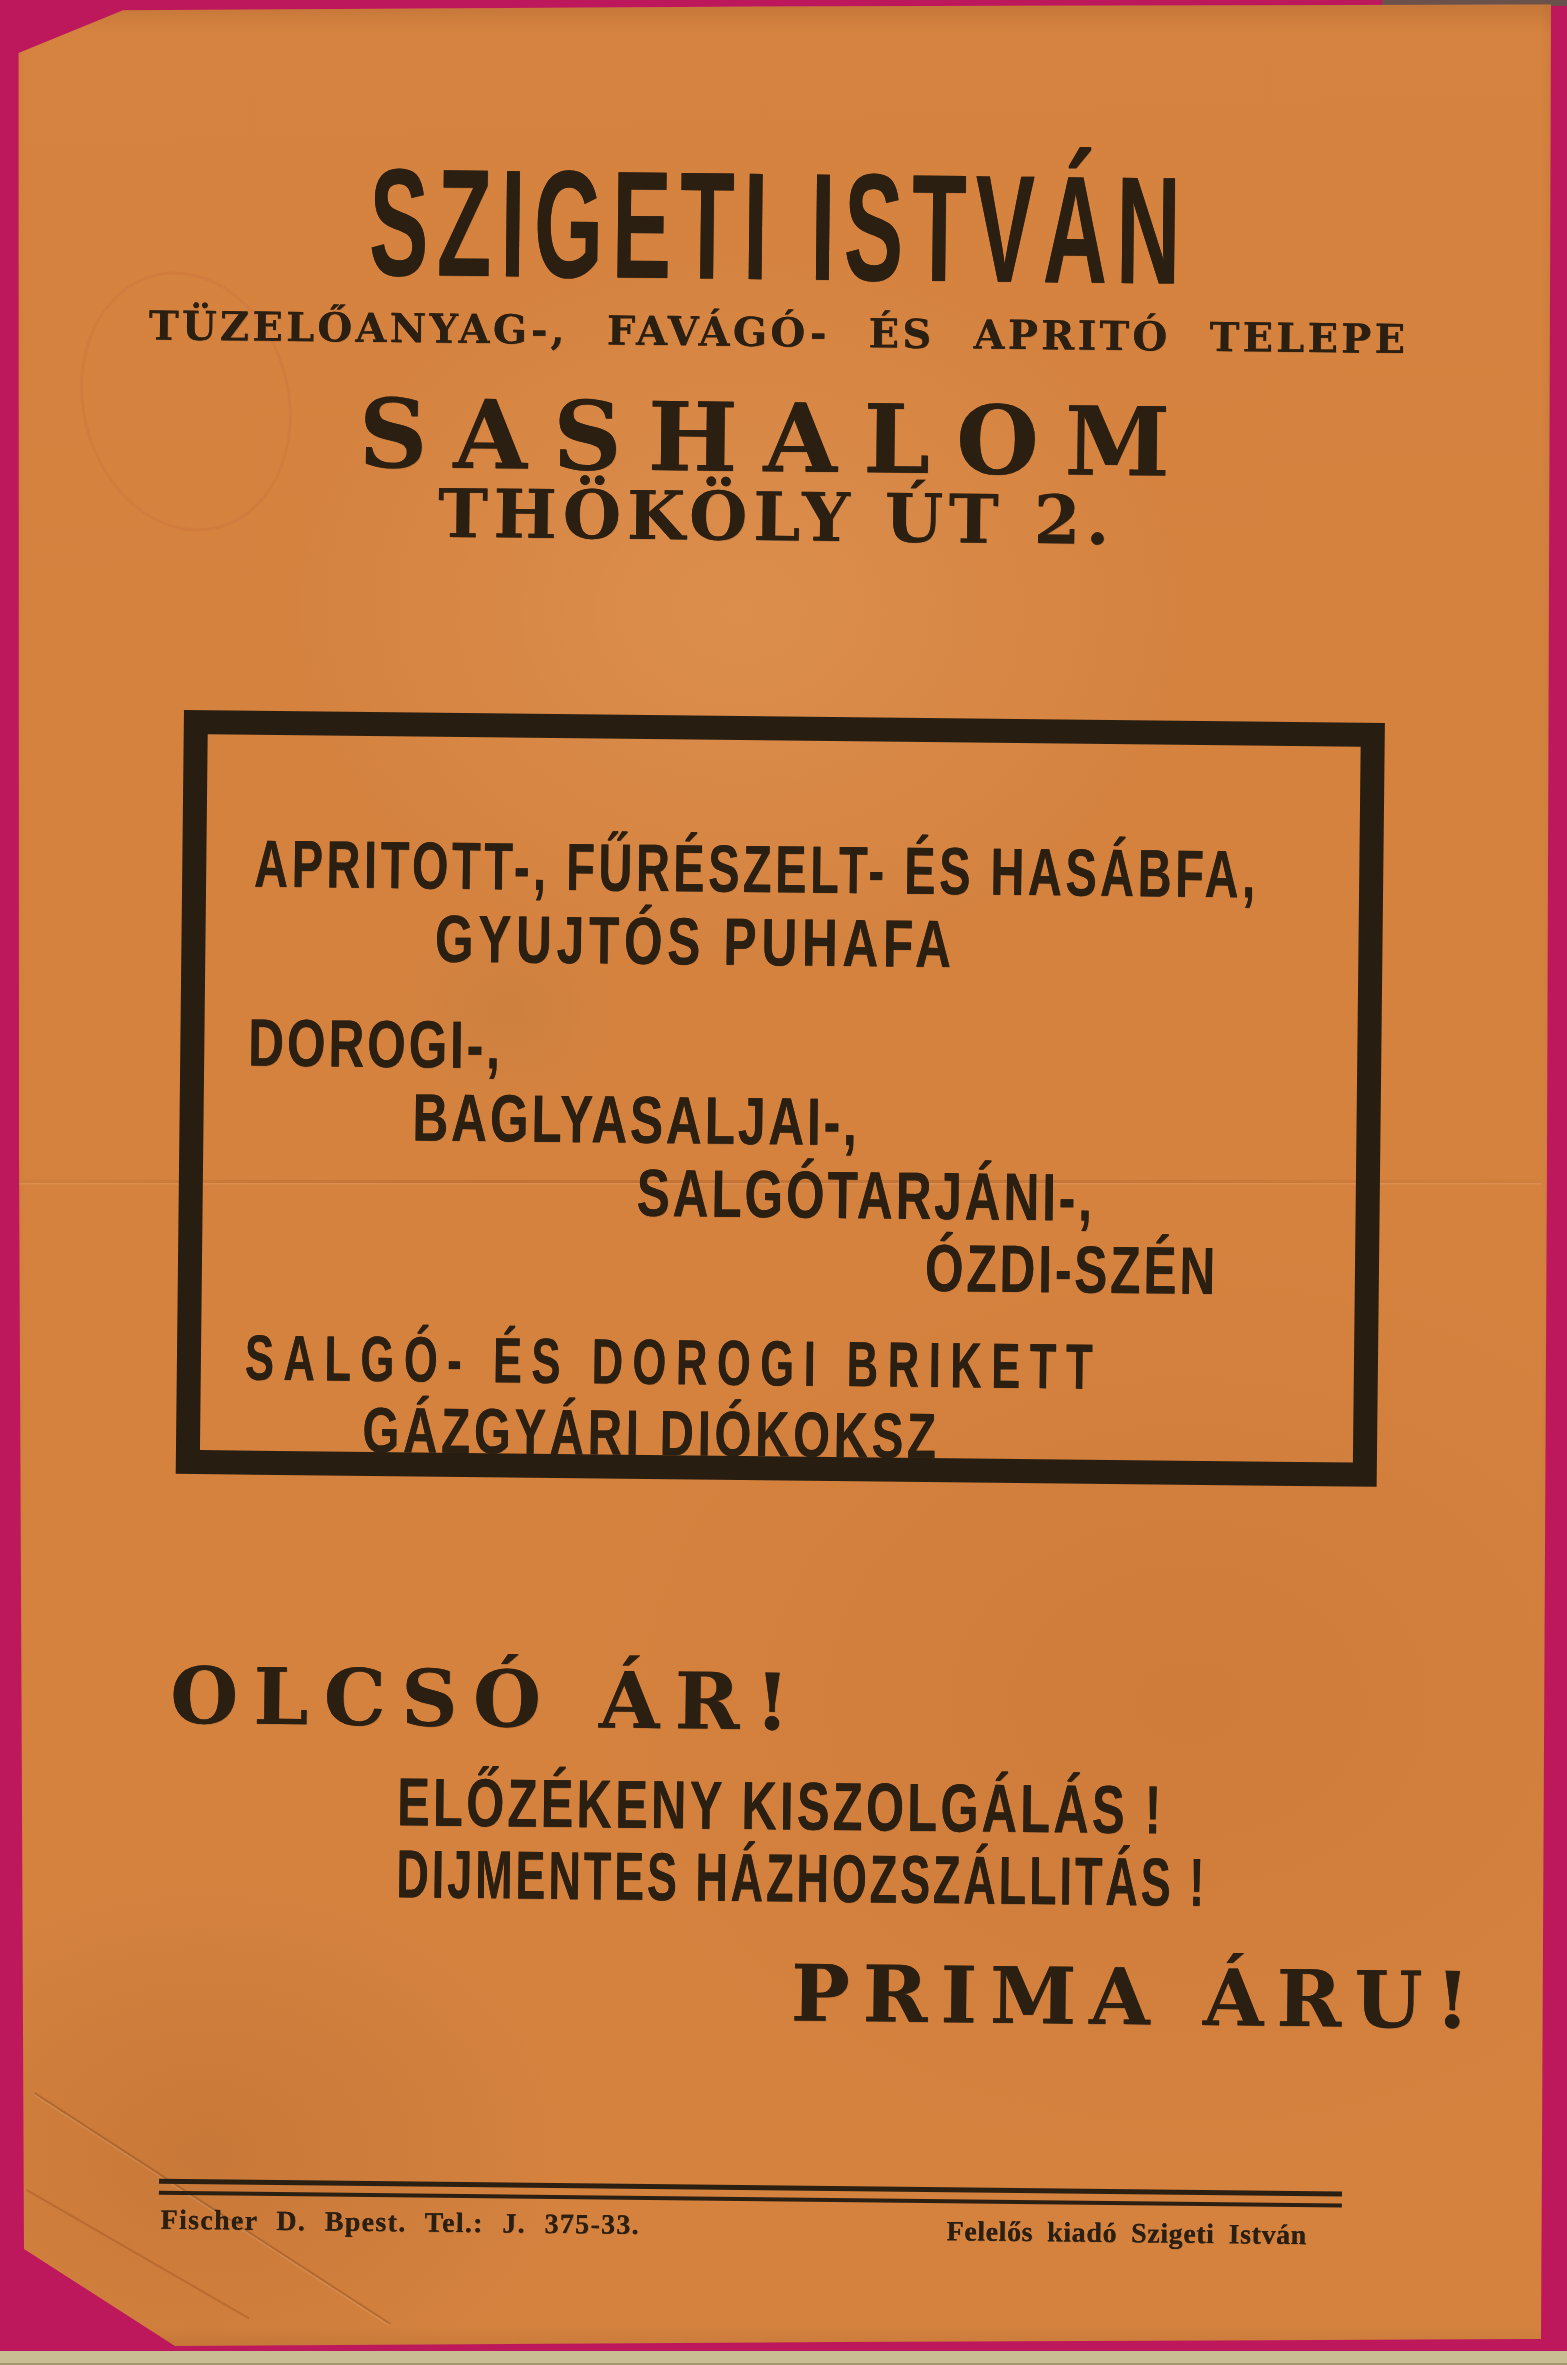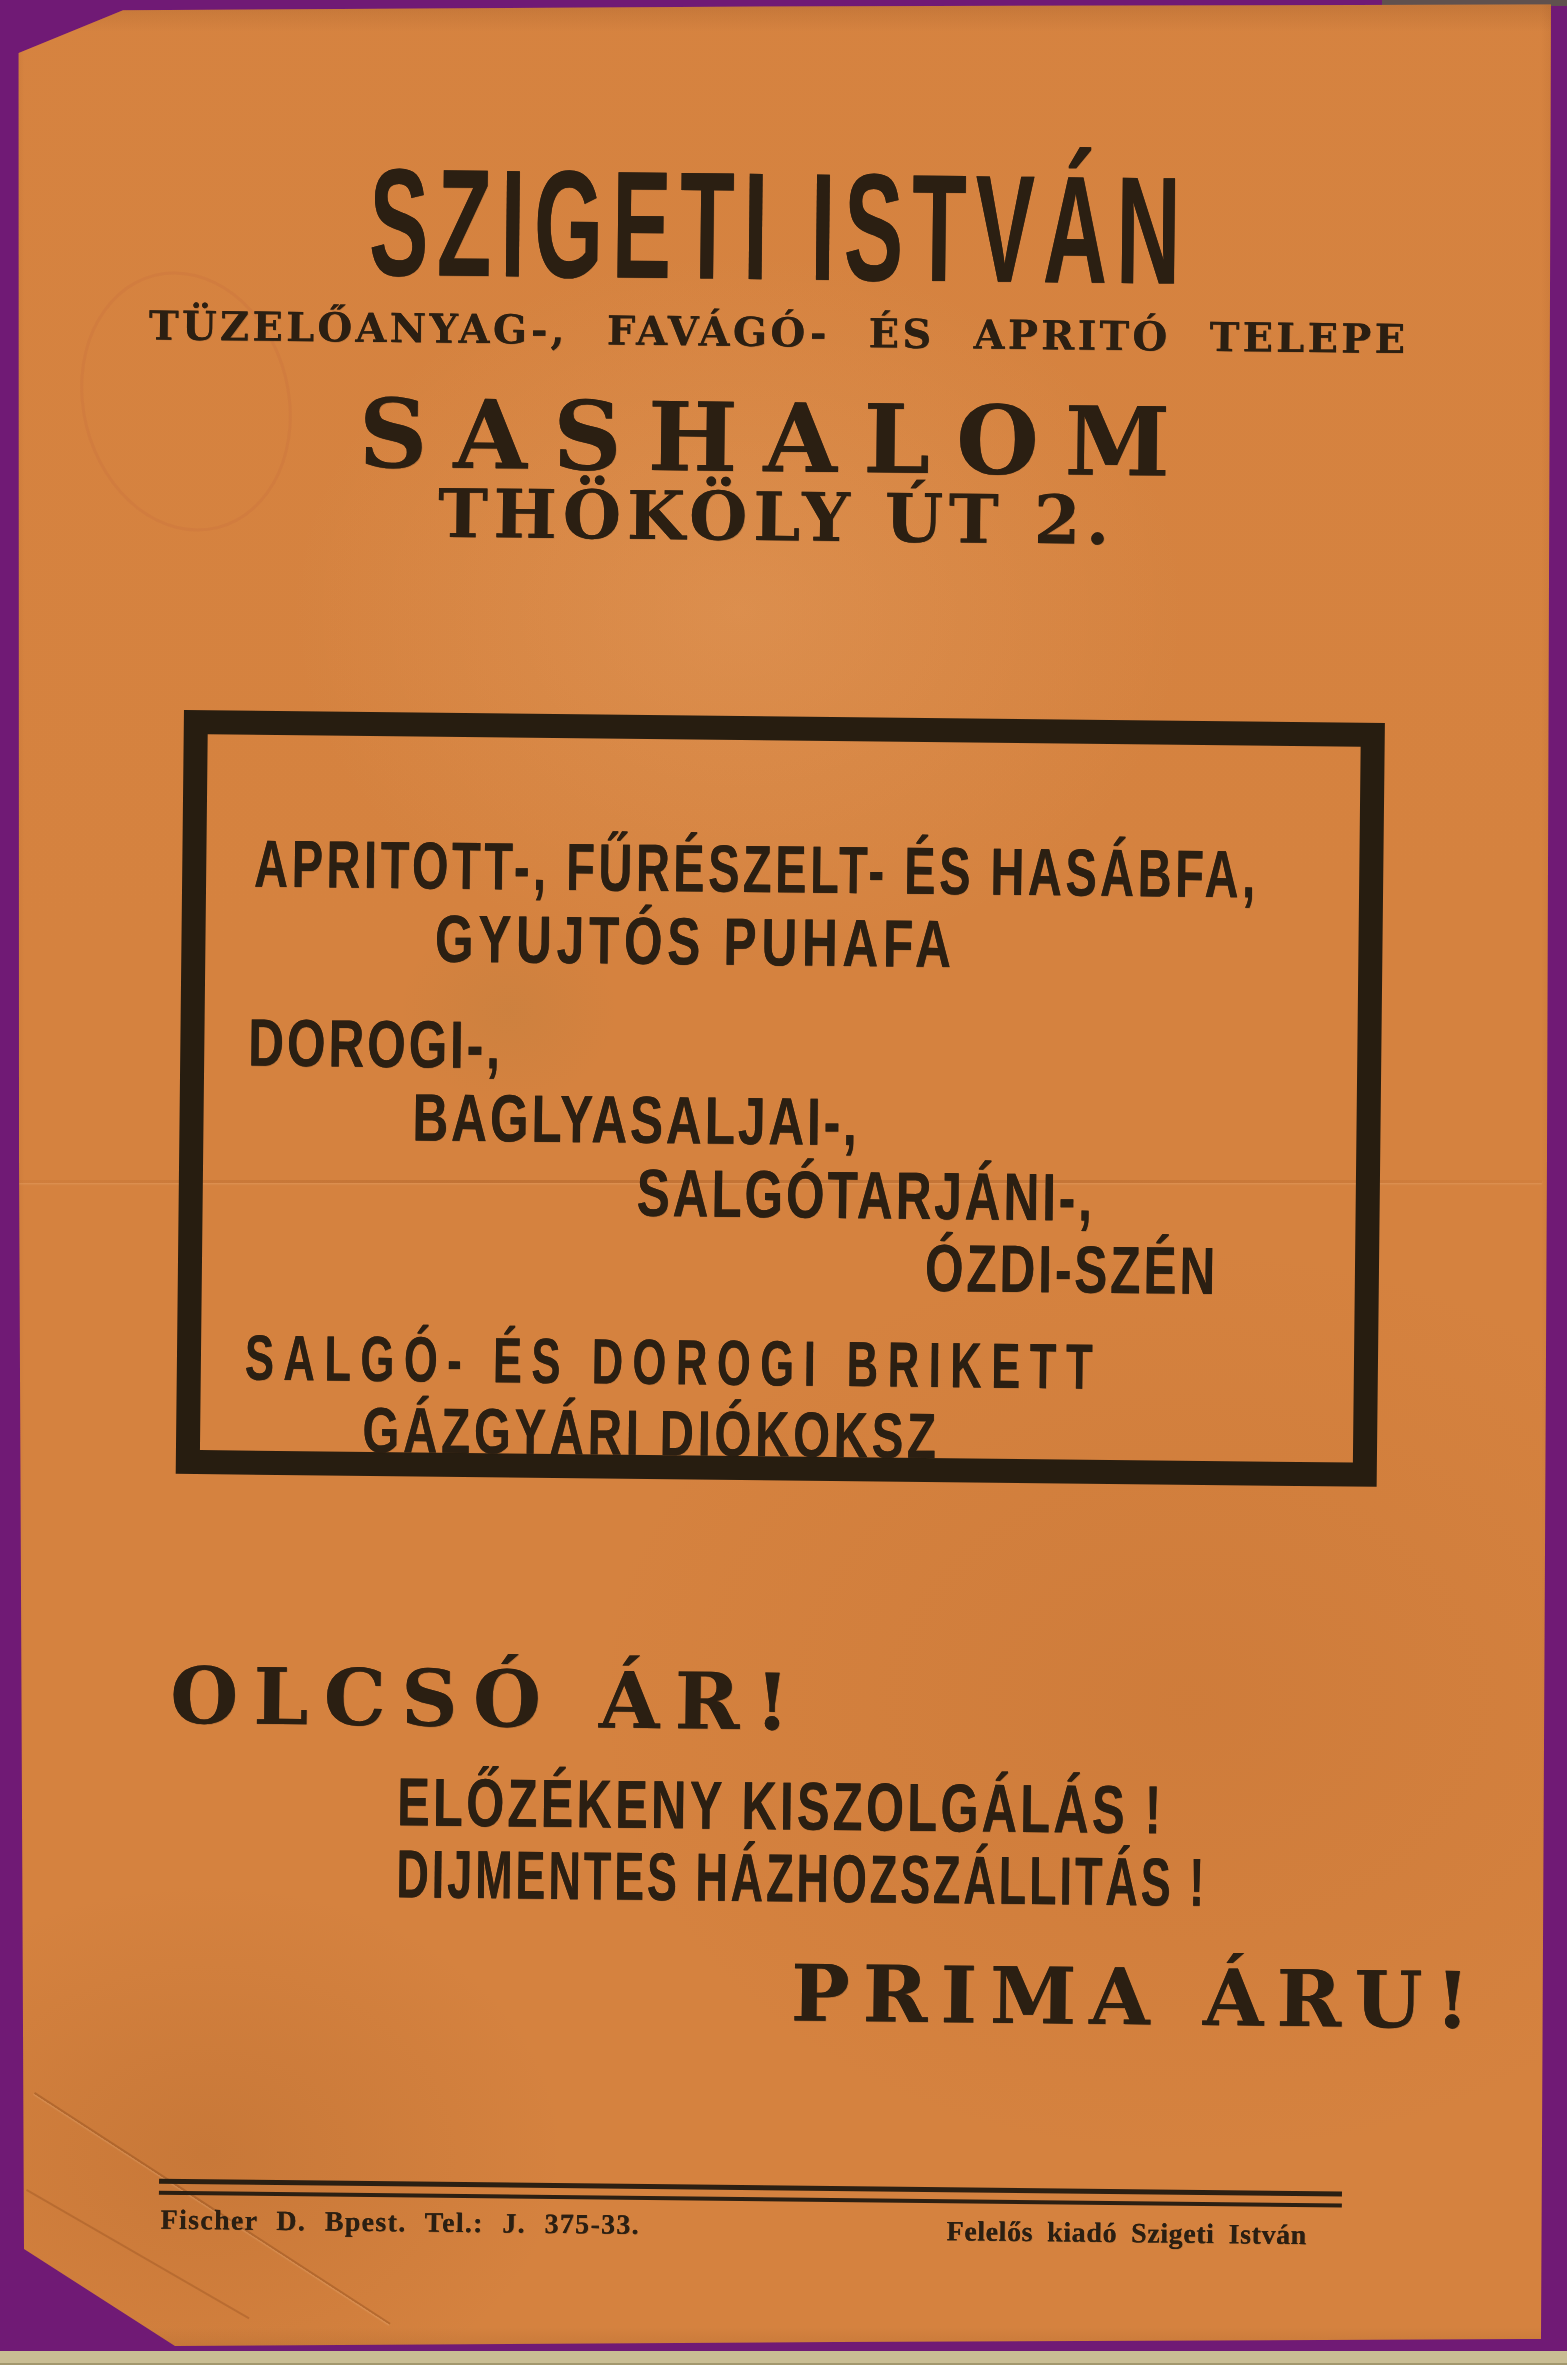--- a/index.html
+++ b/index.html
@@ -1,18 +1,18 @@
 <!DOCTYPE html>
 <html style="font-size:10.3px"><head>
 <meta charset="utf-8">
 <style>
   html,body{margin:0;padding:0;background:#e8e5dc;}
   .stage{
     position:relative; width:1567px; height:2366px; overflow:hidden;
-    background:#701a75;
+    background:#be185d;
     font-family:"DejaVu Serif", serif;
   }
   
   .bed-strip-top{position:absolute;left:1382px;top:0;width:185px;height:5.8px;background:#5d5c48;opacity:.85;}
   .bed-strip-bottom{position:absolute;left:0;top:2351px;width:1567px;height:14px;background:#c9bd93;}
   .bed-strip-bottom2{position:absolute;left:0;top:2363px;width:1567px;height:2.6px;background:#8a7f55;opacity:.6;}
 
   
   .paper{
     position:absolute; inset:0;

